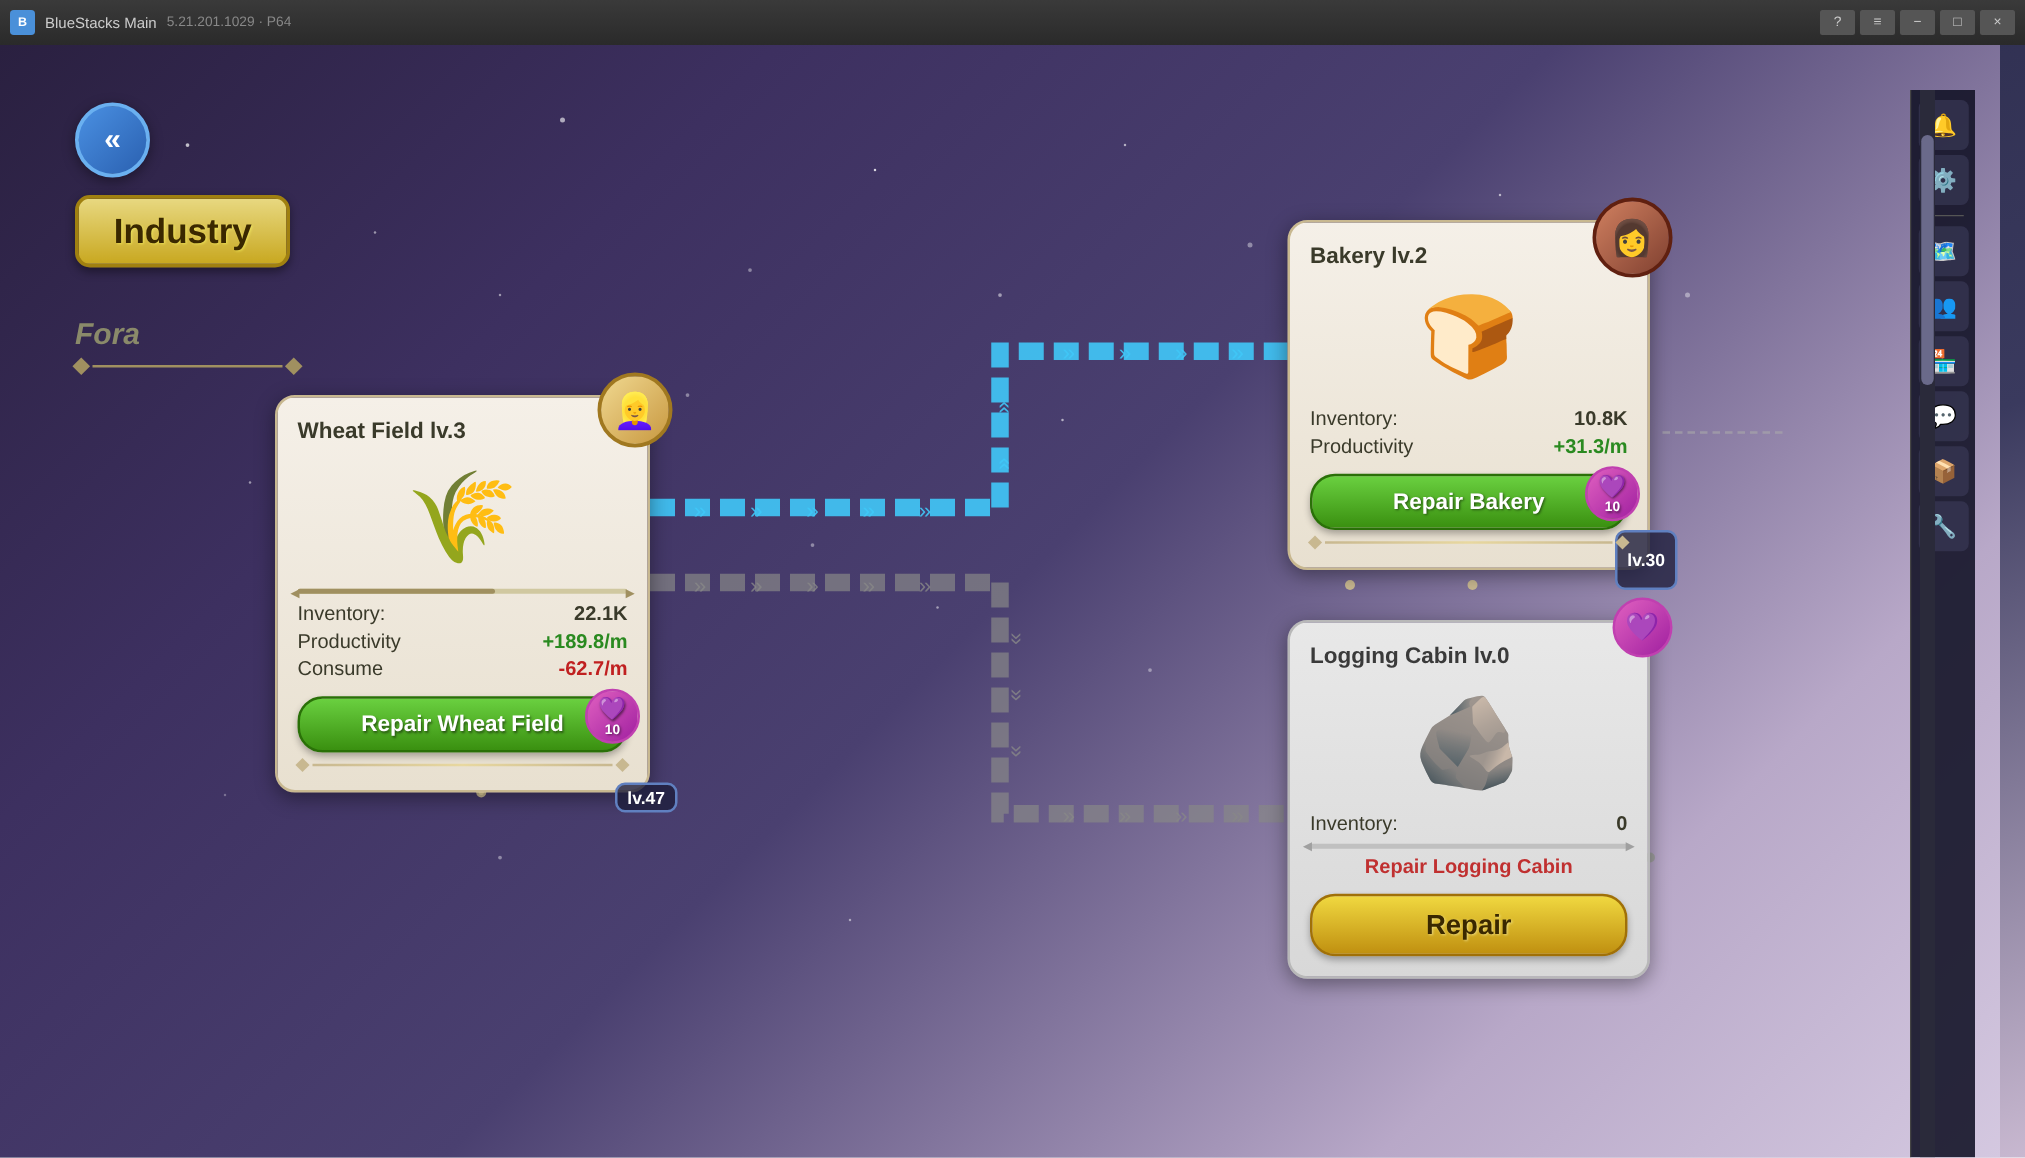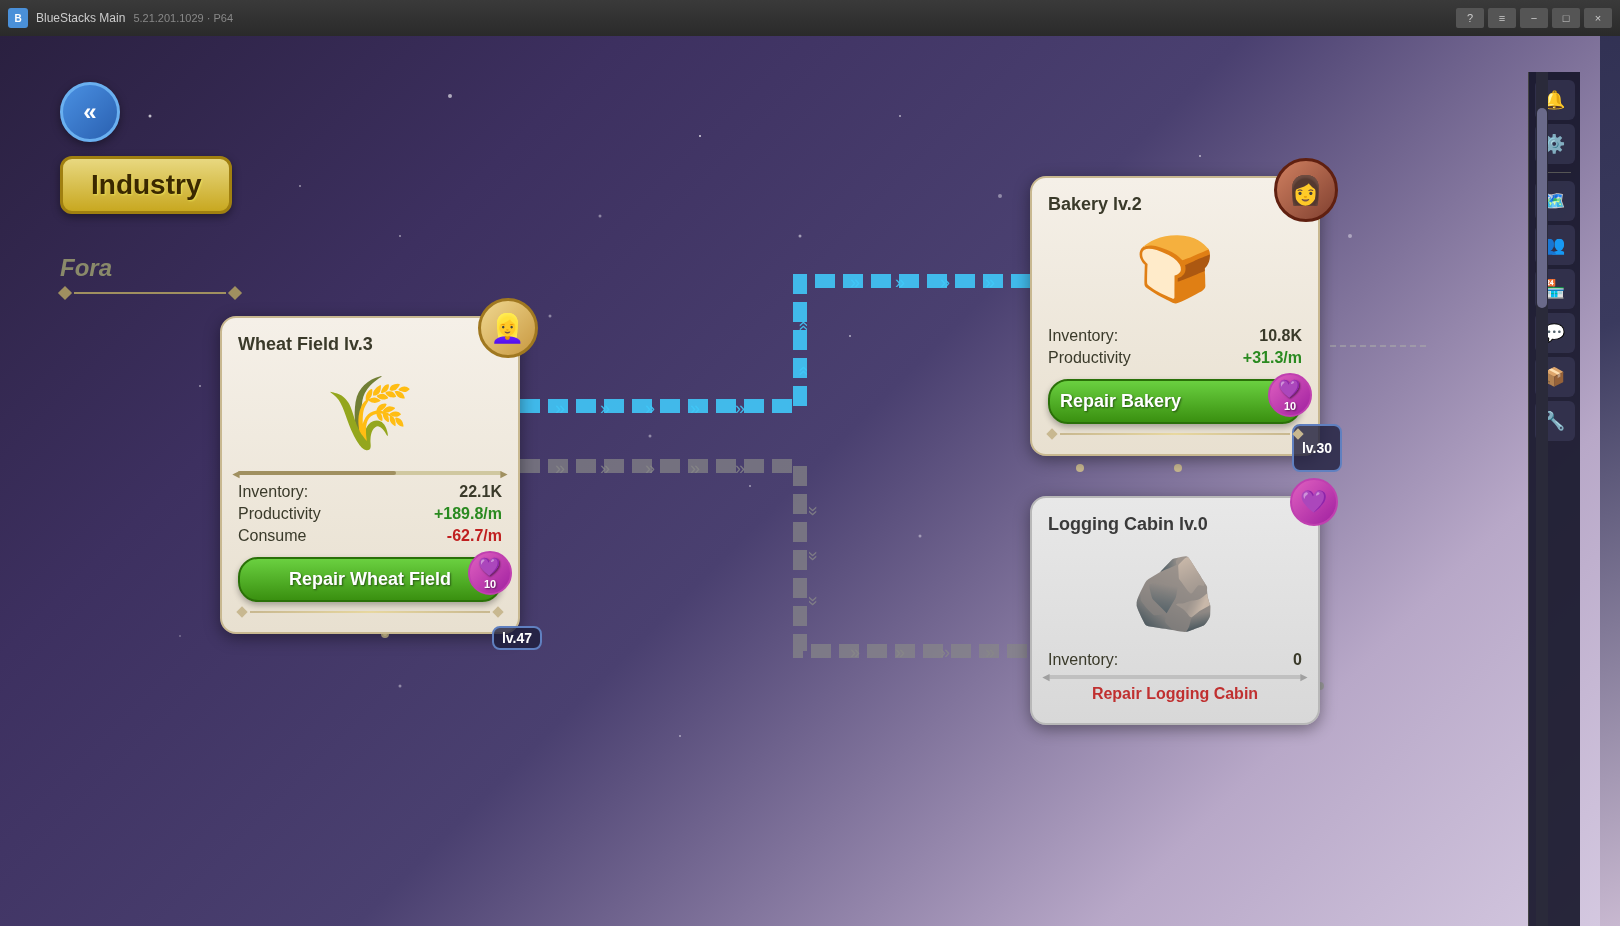--- a/index.html
+++ b/index.html
@@ -323,21 +323,21 @@
     .repair-btn-bakery {
       width: 100%;
       padding: 10px;
       background: linear-gradient(to bottom, #6ad040, #3a9010);
       border: 2px solid #2a7008;
       border-radius: 20px;
       color: white;
       font-size: 18px;
       font-weight: bold;
       cursor: pointer;
-      text-align: left;
+      text-align: center;
       margin-top: 8px;
       position: relative;
       text-shadow: 1px 1px 2px rgba(0,0,0,0.5);
       box-shadow: 0 3px 6px rgba(0,0,0,0.3);
     }
 
     
     .logging-card {
       position: absolute;
       top: 460px;
@@ -659,20 +659,21 @@
     </div>
     <div class="card-stat-row">
       <span>Inventory:</span>
       <span style="font-weight:bold;">0</span>
     </div>
     <div style="height:4px;background:#c0c0c0;margin:6px 0;border-radius:2px;position:relative;">
       <span style="position:absolute;left:-8px;top:-5px;font-size:12px;color:#a0a0a0;">◄</span>
       <span style="position:absolute;right:-8px;top:-5px;font-size:12px;color:#a0a0a0;">►</span>
     </div>
     <div class="repair-label-red">Repair Logging Cabin</div>
+    <button class="repair-btn-gold">Repair</button>
   </div>
 
   <div class="right-panel">
     <div class="right-panel-icon">🔔</div>
     <div class="right-panel-icon">⚙️</div>
     <div class="divider-line"></div>
     <div class="right-panel-icon">🗺️</div>
     <div class="right-panel-icon">👥</div>
     <div class="right-panel-icon">🏪</div>
     <div class="right-panel-icon">💬</div>

